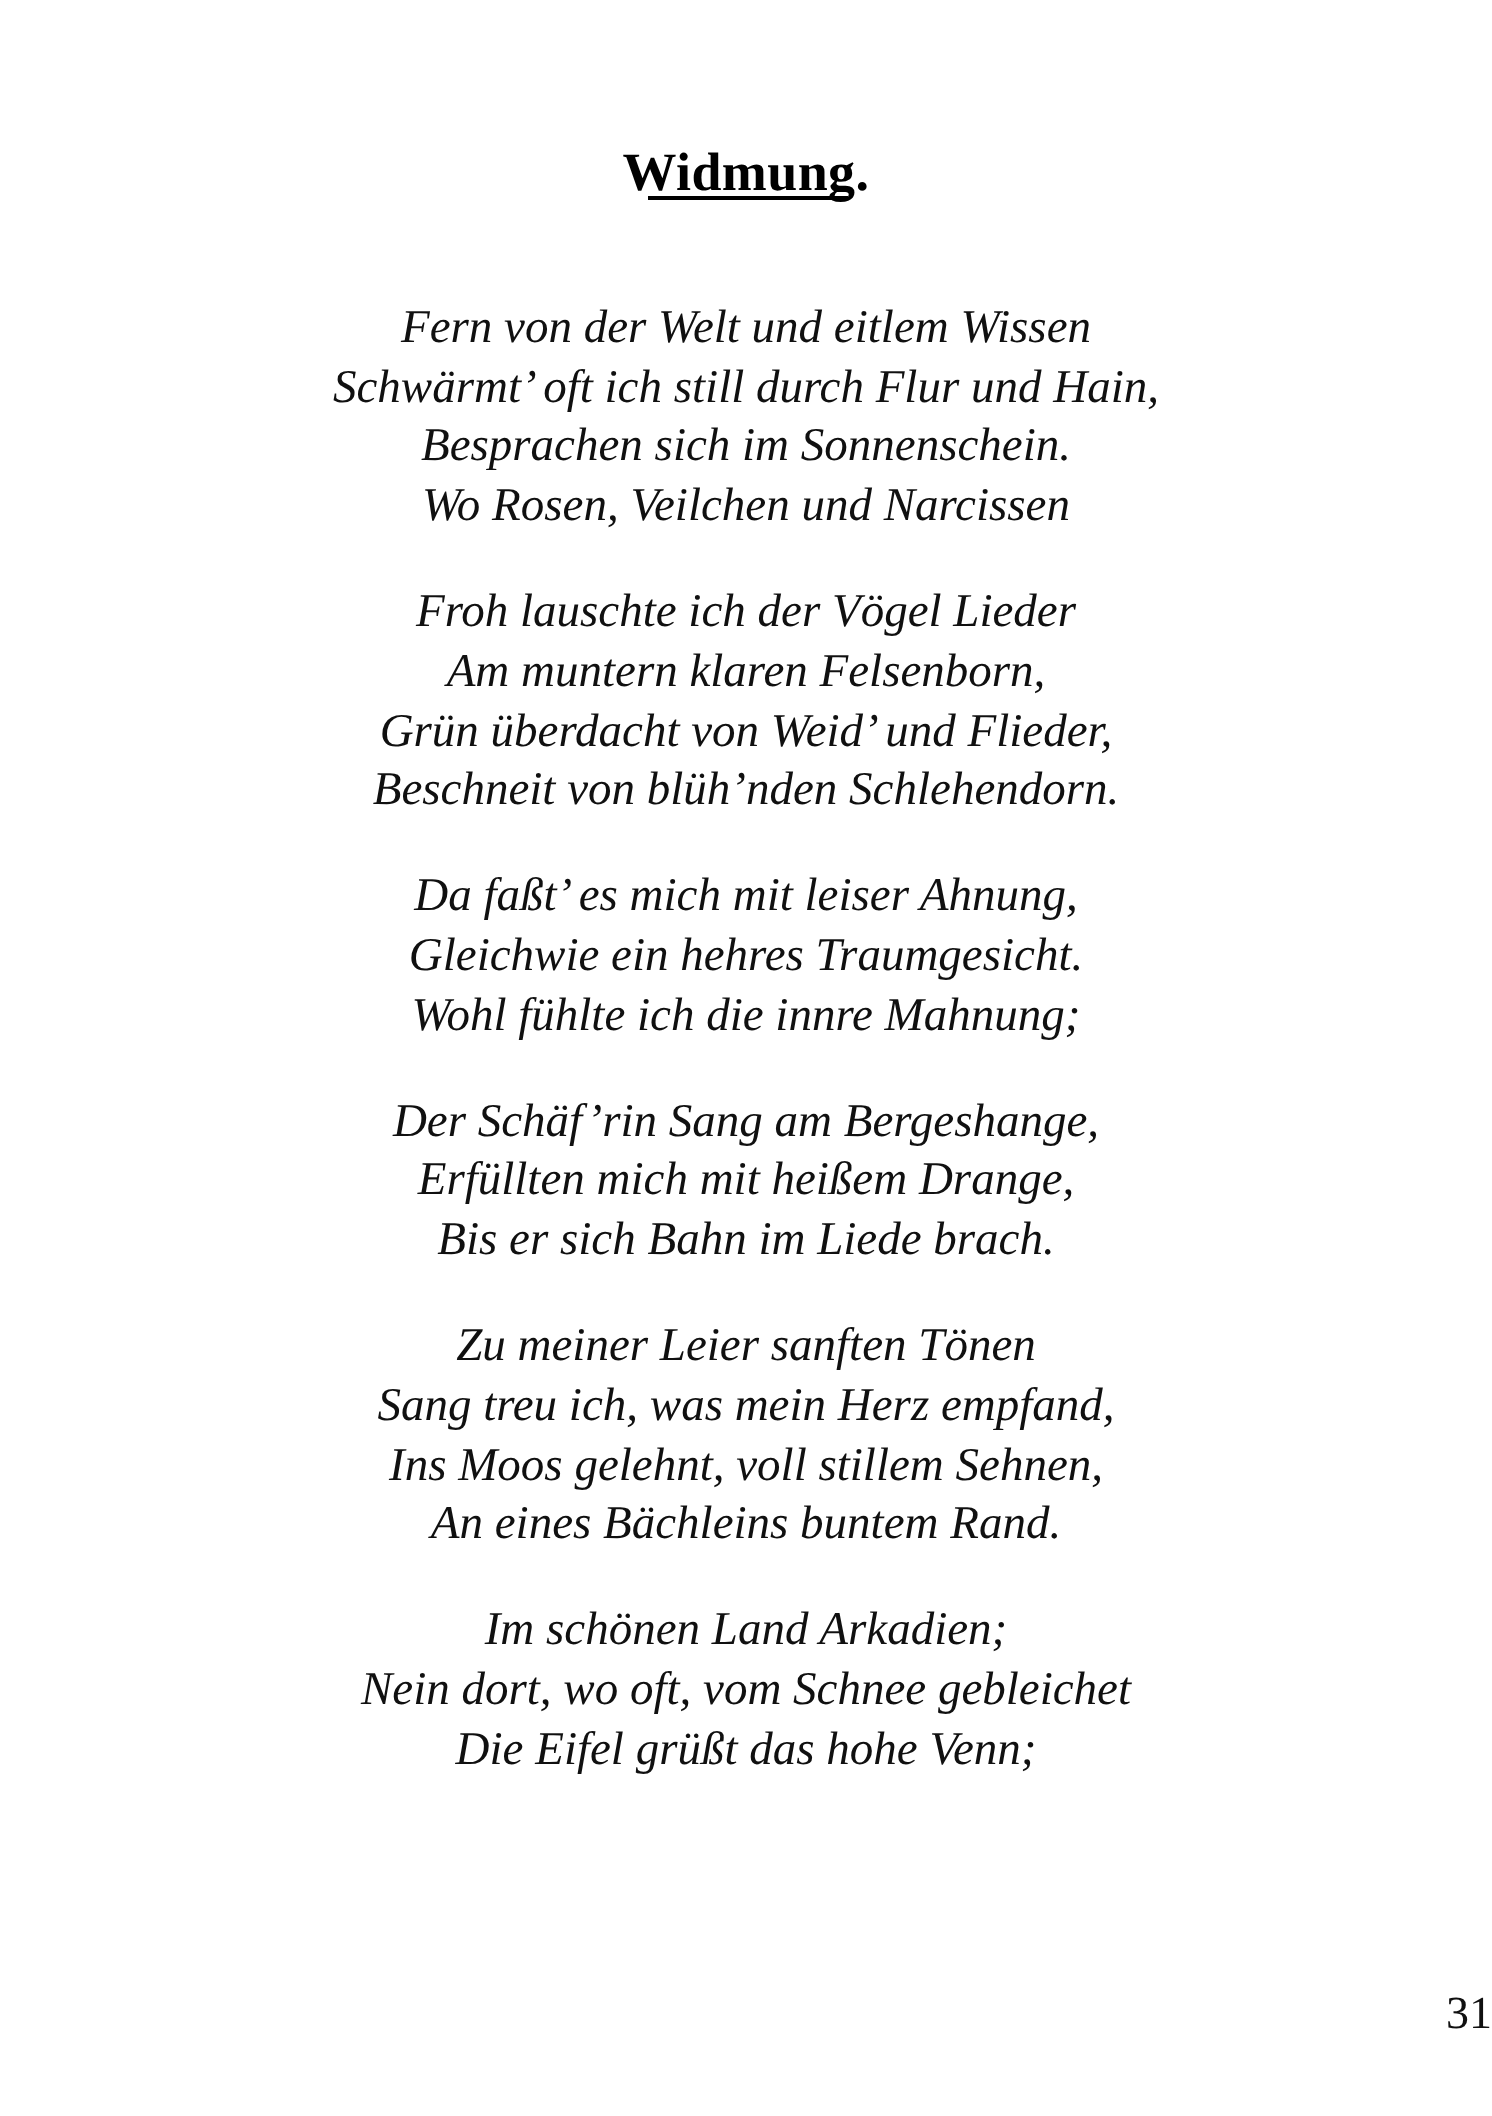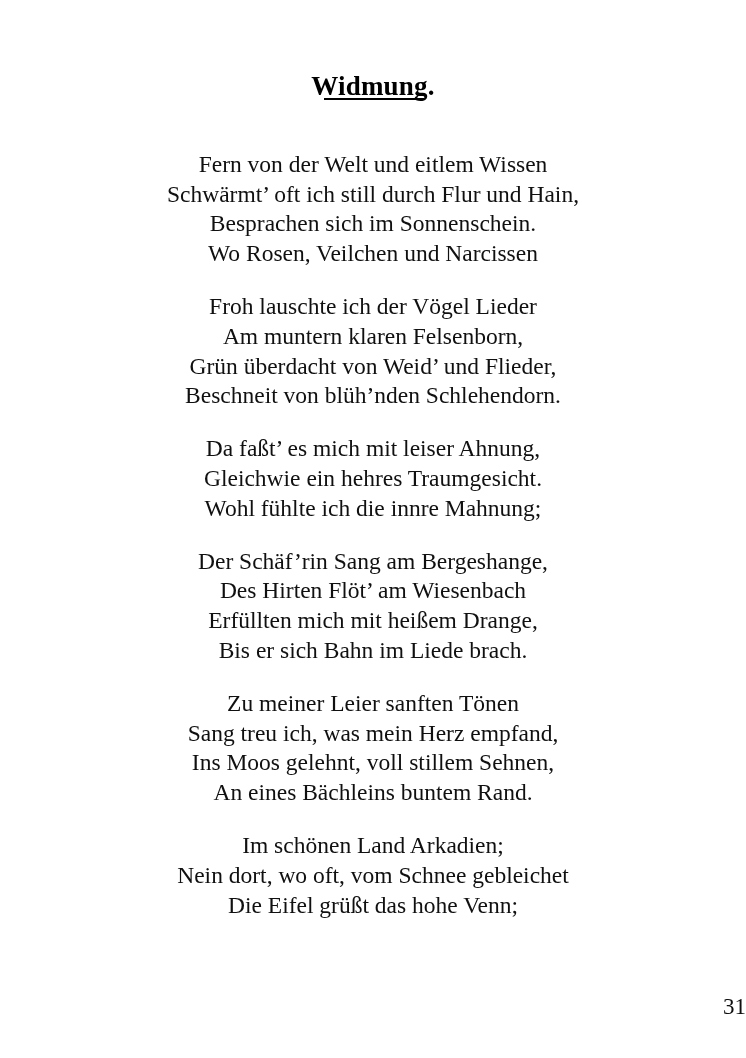--- a/index.html
+++ b/index.html
@@ -50,20 +50,21 @@
 
   
   .poem-body {
     margin-top: 30px;
     width: 100%;
     text-align: center;
   }
 
   .stanza {
     margin: 0 0 23px 0;
+    font-style: italic;
   }
   .stanza:last-child {
     margin-bottom: 0;
   }
 
   .verse-line {
     font-size: 23.5px;
     line-height: 29.8px;
     white-space: pre;
     text-align: center;
@@ -109,21 +110,20 @@
     </div>
 
     <div class="stanza">
       <div class="verse-line">Da faßt’ es mich mit leiser Ahnung,</div>
       <div class="verse-line">Gleichwie ein hehres Traumgesicht.</div>
       <div class="verse-line">Wohl fühlte ich die innre Mahnung;</div>
     </div>
 
     <div class="stanza">
       <div class="verse-line">Der Schäf’rin Sang am Bergeshange,</div>
-      <div class="verse-line">Des Hirten Flöt’ am Wiesenbach</div>
       <div class="verse-line">Erfüllten mich mit heißem Drange,</div>
       <div class="verse-line">Bis er sich Bahn im Liede brach.</div>
     </div>
 
     <div class="stanza">
       <div class="verse-line">Zu meiner Leier sanften Tönen</div>
       <div class="verse-line">Sang treu ich, was mein Herz empfand,</div>
       <div class="verse-line">Ins Moos gelehnt, voll stillem Sehnen,</div>
       <div class="verse-line">An eines Bächleins buntem Rand.</div>
     </div>

